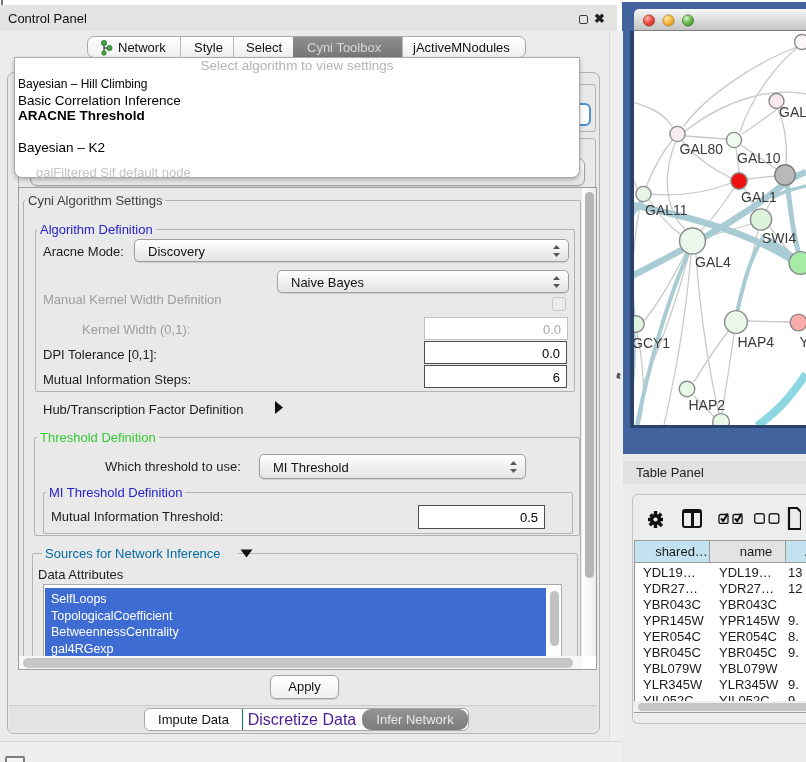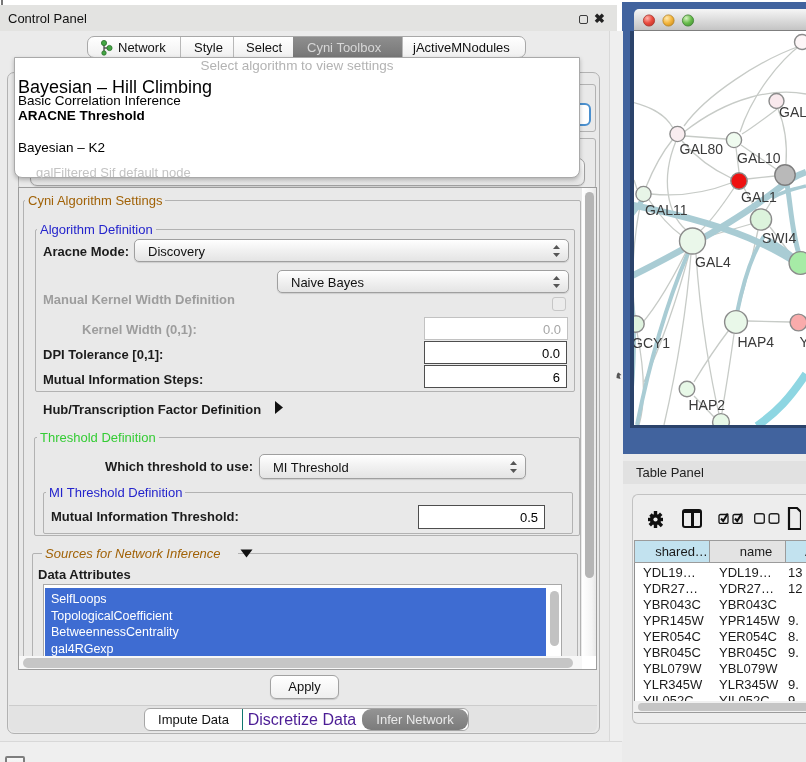--- a/index.html
+++ b/index.html
@@ -1,19 +1,19 @@
 <!DOCTYPE html>
 <html><head>
 <meta charset="utf-8">
 <style>
   html,body{margin:0;padding:0;}
   body{width:806px;height:762px;position:relative;overflow:hidden;background:#fff;
        font-family:"Liberation Sans", sans-serif;}
   .abs{position:absolute;}
-  .lbl{font-size:13px;font-weight:bold;color:#1c1c1c;white-space:nowrap;text-align:right;}
+  .lbl{font-size:13px;font-weight:normal;color:#1c1c1c;white-space:nowrap;text-align:right;}
   .dis{color:#9d9d9d;}
   .gbox{position:absolute;border:1px solid #b2b2b2;border-radius:3px;}
   .gtitle{position:absolute;background:#e9e9e9;padding:0 3px;font-size:13px;white-space:nowrap;}
   .combo{position:absolute;border:1px solid #9f9f9f;border-radius:5px;
          background:linear-gradient(#ffffff,#f2f2f2 45%,#e4e4e4);
          box-shadow:0 1px 1px rgba(0,0,0,0.12);}
   .combo .ct{position:absolute;left:13px;top:50%;transform:translateY(-50%);font-size:13px;color:#111;}
   .spin{position:absolute;right:7px;top:50%;transform:translateY(-50%);width:9px;height:12px;}
   .field{position:absolute;background:#fff;}
   .field span{position:absolute;right:6px;top:50%;transform:translateY(-50%);font-size:13px;}
@@ -35,21 +35,21 @@
 <div class="abs" style="left:9px;top:705px;width:588px;height:26px;background:#e3e3e3;border-top:1px solid #cccccc;border-radius:0 0 6px 6px;"></div>
 
 <div class="gbox" style="left:18px;top:84px;width:576px;height:46px;"></div>
 <div class="abs" style="left:562px;top:103px;width:25px;height:19px;background:#fff;border:2.5px solid #4a8fce;border-radius:6px;"></div>
 <div class="gbox" style="left:18px;top:138px;width:576px;height:49px;"></div>
 <div class="combo" style="left:30px;top:158px;width:553px;height:26px;border-radius:7px;"></div>
 
 <div class="abs" style="left:18px;top:187px;width:579px;height:483px;background:#e9e9e9;border:1px solid #9c9c9c;box-sizing:border-box;overflow:hidden;" id="scrollpane">
 
   <div class="gbox" style="left:4px;top:12px;width:556px;height:700px;border-radius:2px;"></div>
-  <div class="gtitle" style="left:6px;top:5px;color:#a16207;">Cyni Algorithm Settings</div>
+  <div class="gtitle" style="left:6px;top:5px;color:#404040;">Cyni Algorithm Settings</div>
 
   <div class="gbox" style="left:16px;top:41px;width:538px;height:161px;border-radius:2px;"></div>
   <div class="gtitle" style="left:18px;top:34px;color:#2424cc;">Algorithm Definition</div>
 
   <div class="lbl abs" style="left:24px;top:56px;">Aracne Mode:</div>
   <div class="combo" style="left:115px;top:51px;width:433px;height:21px;">
     <span class="ct">Discovery</span>
     <svg class="spin" viewBox="0 0 9 12">
         <path d="M4.5 0 L8 4 L1 4 Z M4.5 12 L8 8 L1 8 Z" fill="#555"></path>
       </svg>
@@ -98,21 +98,21 @@
 
   <div class="gbox" style="left:24px;top:304px;width:528px;height:40px;border-radius:2px;"></div>
   <div class="gtitle" style="left:27px;top:297px;color:#2424cc;">MI Threshold Definition</div>
 
   <div class="lbl abs" style="left:32px;top:321px;">Mutual Information Threshold:</div>
   <div class="field" style="left:399px;top:317px;width:125px;height:22px;border:1.5px solid #4e4e4e;">
       <span style="color:#000;">0.5</span>
     </div>
 
   <div class="gbox" style="left:13px;top:365px;width:544px;height:320px;border-radius:2px;"></div>
-  <div class="gtitle" style="left:23px;top:358px;color:#a16207;font-style:italic;">Sources for Network Inference&nbsp;&nbsp;&nbsp;&nbsp;</div>
+  <div class="gtitle" style="left:23px;top:358px;color:#0369a1;">Sources for Network Inference&nbsp;&nbsp;&nbsp;&nbsp;</div>
   <svg class="abs" style="left:221px;top:361px;" width="13" height="9" viewBox="0 0 13 9">
       <path d="M0.5 0.5 L12.5 0.5 L6.5 8.5 Z" fill="#111"></path>
     </svg>
 
   <div class="lbl abs" style="left:19px;top:379px;">Data Attributes</div>
 
   <div class="abs" style="left:24px;top:396px;width:519px;height:73px;background:#ffffff;border:1px solid #a8a8a8;box-sizing:border-box;overflow:hidden;">
     <div class="abs" style="left:1px;top:3px;width:501px;height:69px;background:#3e6cd2;"></div>
     <div class="abs" style="left:7px;top:7px;font-size:12.5px;color:#fff;">SelfLoops</div>
     <div class="abs" style="left:7px;top:23.5px;font-size:12.5px;color:#fff;">TopologicalCoefficient</div>
@@ -155,21 +155,21 @@
   </svg>
   <div class="abs" style="left:30px;top:0;font-size:13px;line-height:21px;color:#111;">Network</div>
   <div class="abs" style="left:106px;top:0;font-size:13px;line-height:21px;color:#111;">Style</div>
   <div class="abs" style="left:158px;top:0;font-size:13px;line-height:21px;color:#111;">Select</div>
   <div class="abs" style="left:219px;top:0;font-size:13px;line-height:21px;color:#d7d7d7;">Cyni Toolbox</div>
   <div class="abs" style="left:325px;top:0;font-size:13px;line-height:21px;color:#111;">jActiveMNodules</div>
 </div>
 
 <div class="abs" style="left:14px;top:57px;width:564px;height:119px;background:#ffffff;border:1px solid #a9a9a9;border-radius:0 0 8px 8px;box-shadow:0 2px 4px rgba(0,0,0,0.25);">
   <div class="abs" style="left:0;top:0px;width:100%;text-align:center;font-size:13.5px;color:#b3b3b3;">Select algorithm to view settings</div>
-  <div class="abs" style="left:3px;top:19px;font-size:18px;color:#000;">Bayesian – Hill Climbing</div>
+  <div class="abs" style="left:3px;top:19px;font-size:12px;color:#000;">Bayesian – Hill Climbing</div>
   <div class="abs" style="left:3px;top:35px;font-size:13.5px;color:#000;">Basic Correlation Inference</div>
   <div class="abs" style="left:3px;top:50px;font-size:13.5px;font-weight:bold;color:#000;">ARACNE Threshold</div>
   <div class="abs" style="left:3px;top:82px;font-size:13.5px;color:#000;">Bayesian – K2</div>
   <div class="abs" style="left:21px;top:107px;font-size:13px;color:#c3c3c3;">galFiltered Sif default node</div>
 </div>
 
 <div class="abs" style="left:622px;top:2px;width:184px;height:452px;background:#41639e;"></div>
 <div class="abs" style="left:630px;top:31px;width:4px;height:396px;background:#2b436b;"></div>
 <div class="abs" style="left:630px;top:425px;width:176px;height:3px;background:#2b436b;"></div>
 

